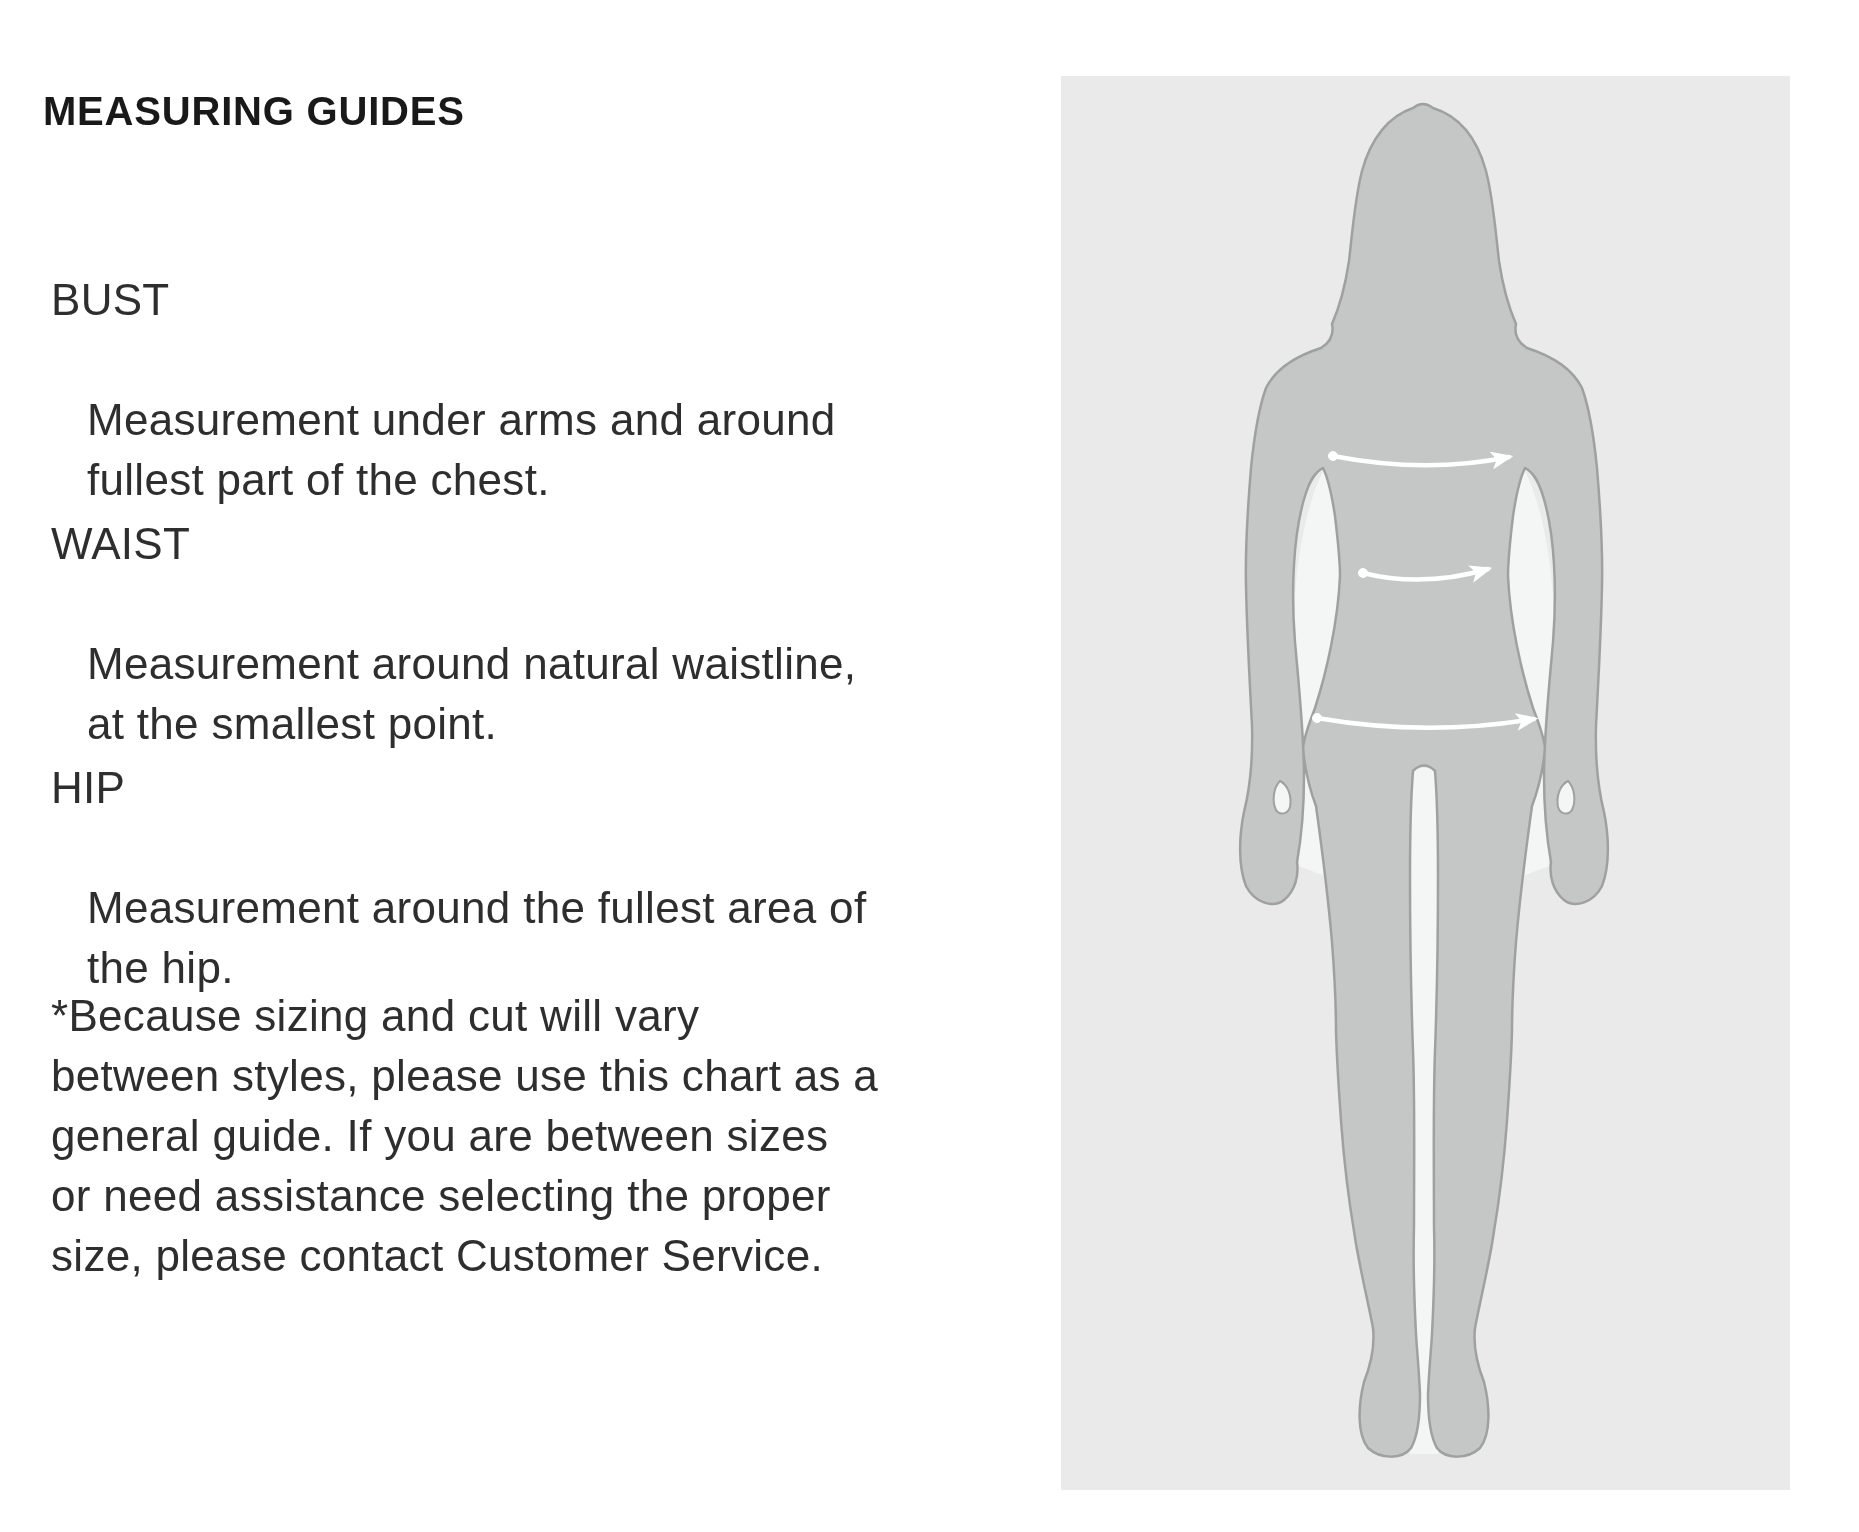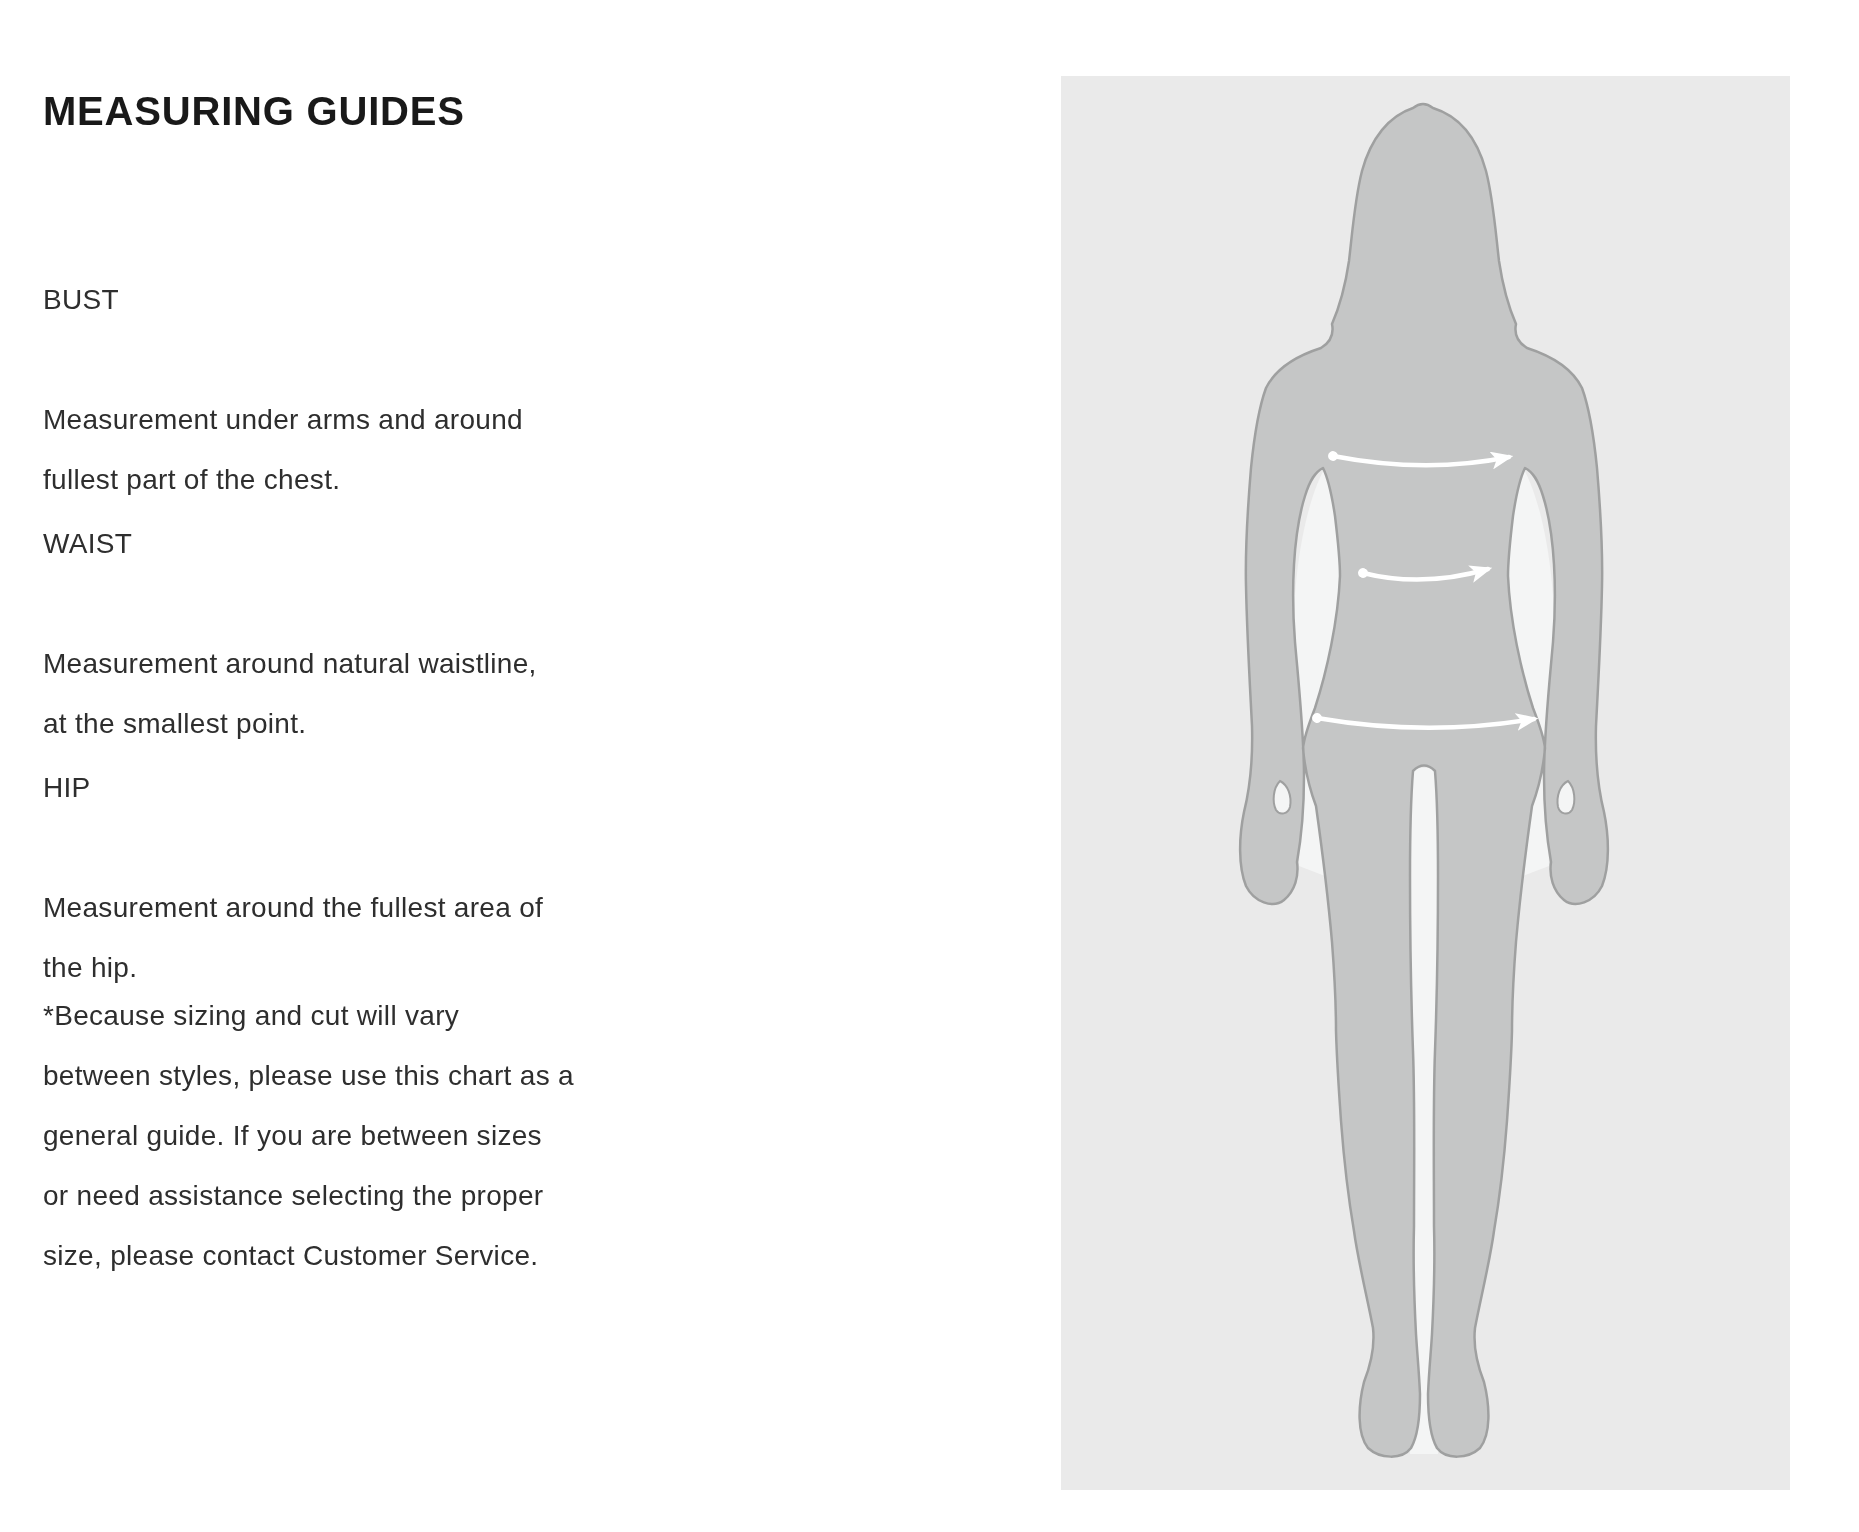--- a/index.html
+++ b/index.html
@@ -19,27 +19,27 @@
     background:var(--page-bg);
     font-family:"Liberation Sans","DejaVu Sans",sans-serif;
     overflow:hidden;
   }
   .page-title{
     position:absolute;left:43px;top:56px;
     font-size:40px;font-weight:700;letter-spacing:0.8px;
     color:var(--title);
   }
   .text-block{
-    position:absolute;left:43px;
-    font-size:28px;font-weight:400;letter-spacing:0.3px;
+    position:absolute;left:51px;
+    font-size:44px;font-weight:400;letter-spacing:0.3px;
     line-height:60px;color:var(--text);
     white-space:pre-line;
   }
   .section-label{display:block;}
-  .section-desc{display:block;white-space:pre-line;}
+  .section-desc{display:block;white-space:pre-line;margin-left:36px;}
   .block-bust{top:210px;}
   .block-waist{top:454px;}
   .block-hip{top:698px;}
   .block-footnote{top:986px;}
   .figure-panel{
     position:absolute;left:1061px;top:76px;
     width:729px;height:1414px;
     background:var(--panel-bg);
   }
   .figure-panel svg{display:block;width:100%;height:100%;}

